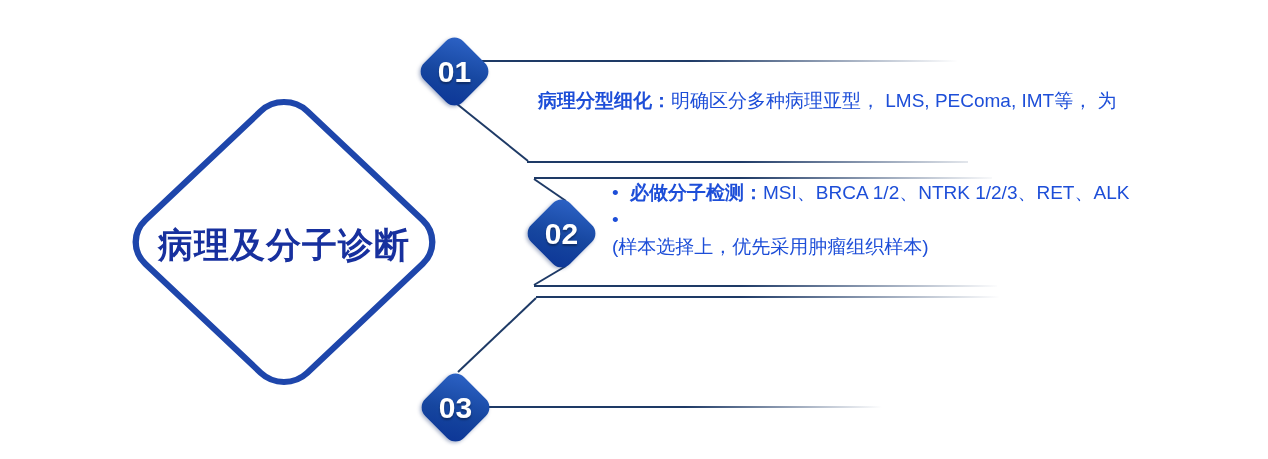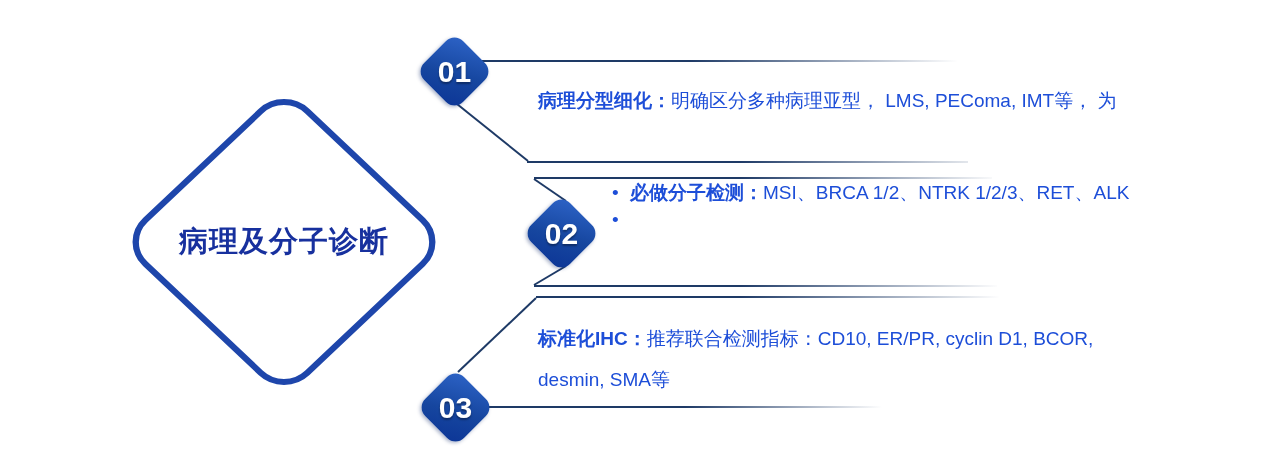--- a/index.html
+++ b/index.html
@@ -9,21 +9,21 @@
   }
   
   .main-diamond{
     position:absolute;left:173px;top:131px;width:222px;height:222px;
     border:6px solid #1e46ab;border-radius:34px;background:#ffffff;
     transform:scaleX(1.06) rotate(45deg);transform-origin:center;
     box-sizing:border-box;
   }
   .main-title{
     position:absolute;left:124px;top:222px;width:320px;text-align:center;
-    font-size:29px;font-weight:700;color:#17309e;letter-spacing:1px;
+    font-size:35px;font-weight:700;color:#17309e;letter-spacing:1px;
   }
   
   .wires{position:absolute;left:0;top:0;width:1268px;height:459px;z-index:1;}
   
   .badge{
     position:absolute;width:55px;height:55px;border-radius:12px;
     background:linear-gradient(150deg,#2e64c8 0%,#16469f 55%,#0c3596 100%);
     box-shadow:0 2px 4px rgba(10,35,100,.35);
     transform:rotate(45deg);transform-origin:center;z-index:2;
   }
@@ -103,20 +103,17 @@
   </div>
 
   <div class="txt block-2">
     <div class="b-row">
       <div class="b-marker">•</div>
       <div><span class="lead">必做分子检测：</span><span>MSI、BRCA 1/2、NTRK 1/2/3、RET、ALK</span></div>
     </div>
     <div class="b-row">
       <div class="b-marker">•</div>
     </div>
+    <div class="note-line">(样本选择上，优先采用肿瘤组织样本)</div>
   </div>
 
-  <div class="txt block-3">
-    <div><span class="lead">标准化IHC：</span><span>推荐联合检测指标：CD10, ER/PR, cyclin D1, BCOR,</span></div>
-    <div>desmin, SMA等</div>
-  </div>
 
 </div>
 
 </body></html>

